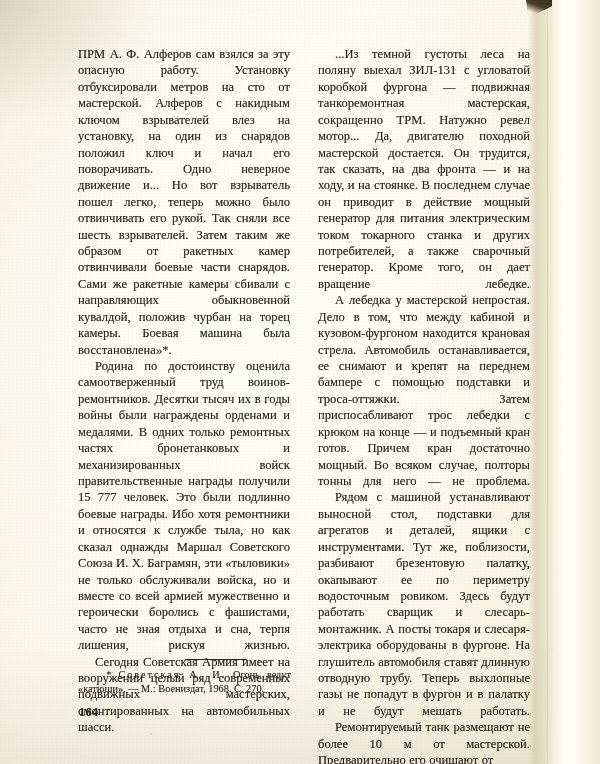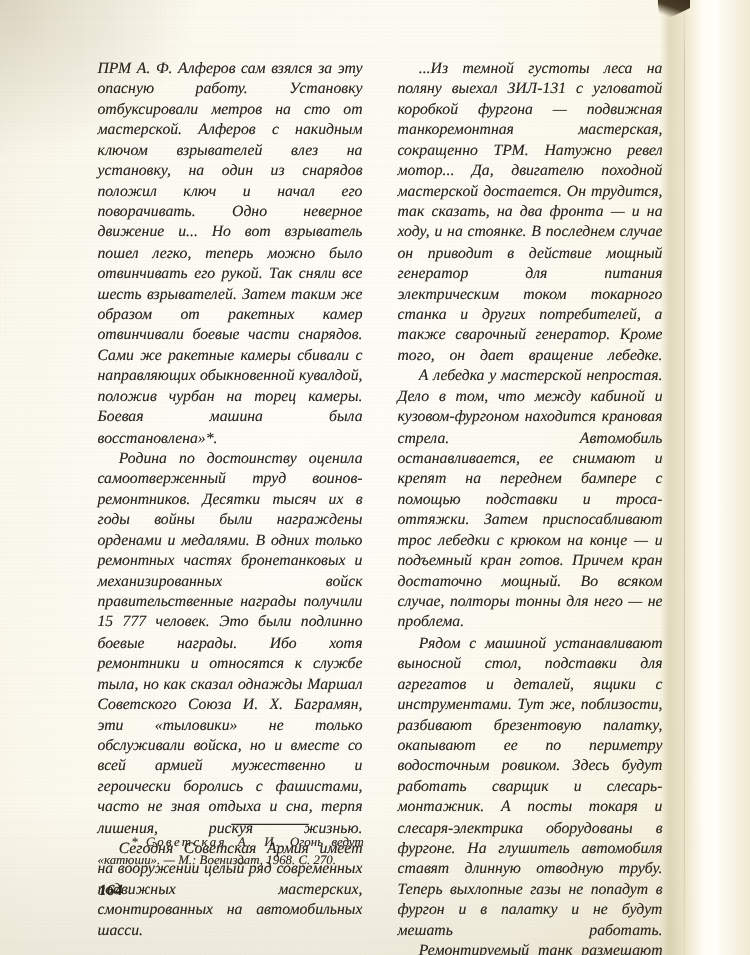--- a/index.html
+++ b/index.html
@@ -7,21 +7,20 @@
     padding: 0;
     background: #ffffff;
   }
   #page {
     position: relative;
     width: 600px;
     height: 764px;
     overflow: hidden;
     background: #fbf8ea;
     font-family: "Liberation Serif", "DejaVu Serif", serif;
-    font-style: italic;
   }
 
   
   #paper {
     position: absolute;
     inset: 0;
     background:
       radial-gradient(120% 90% at 38% 42%, rgba(255,255,255,0.55) 0%, rgba(255,255,255,0.0) 62%),
       linear-gradient(100deg, #f2eedd 0%, #f8f4e4 6%, #fbf8ec 22%, #fcfaf0 50%, #fbf7e8 76%, #f6f1dd 92%, #ece5cd 100%);
   }

